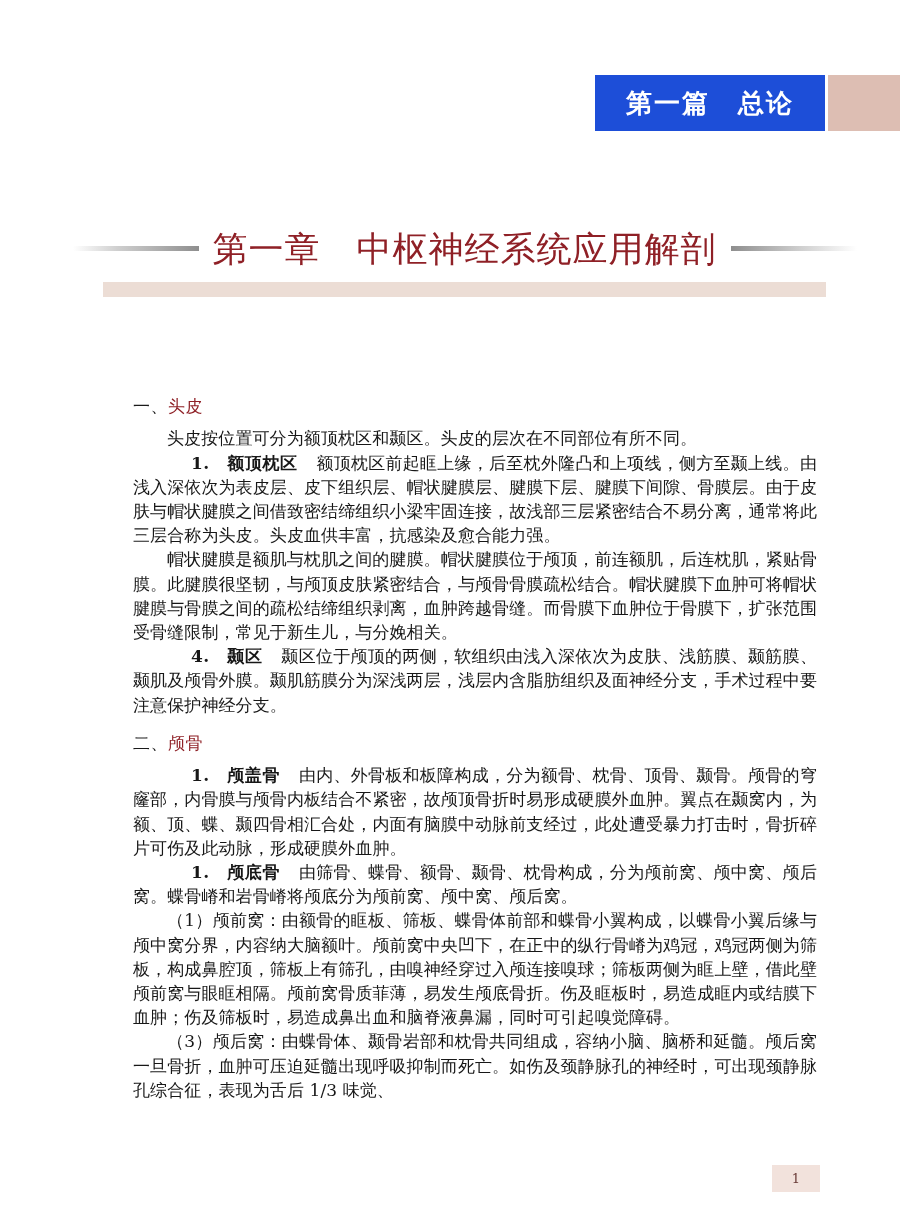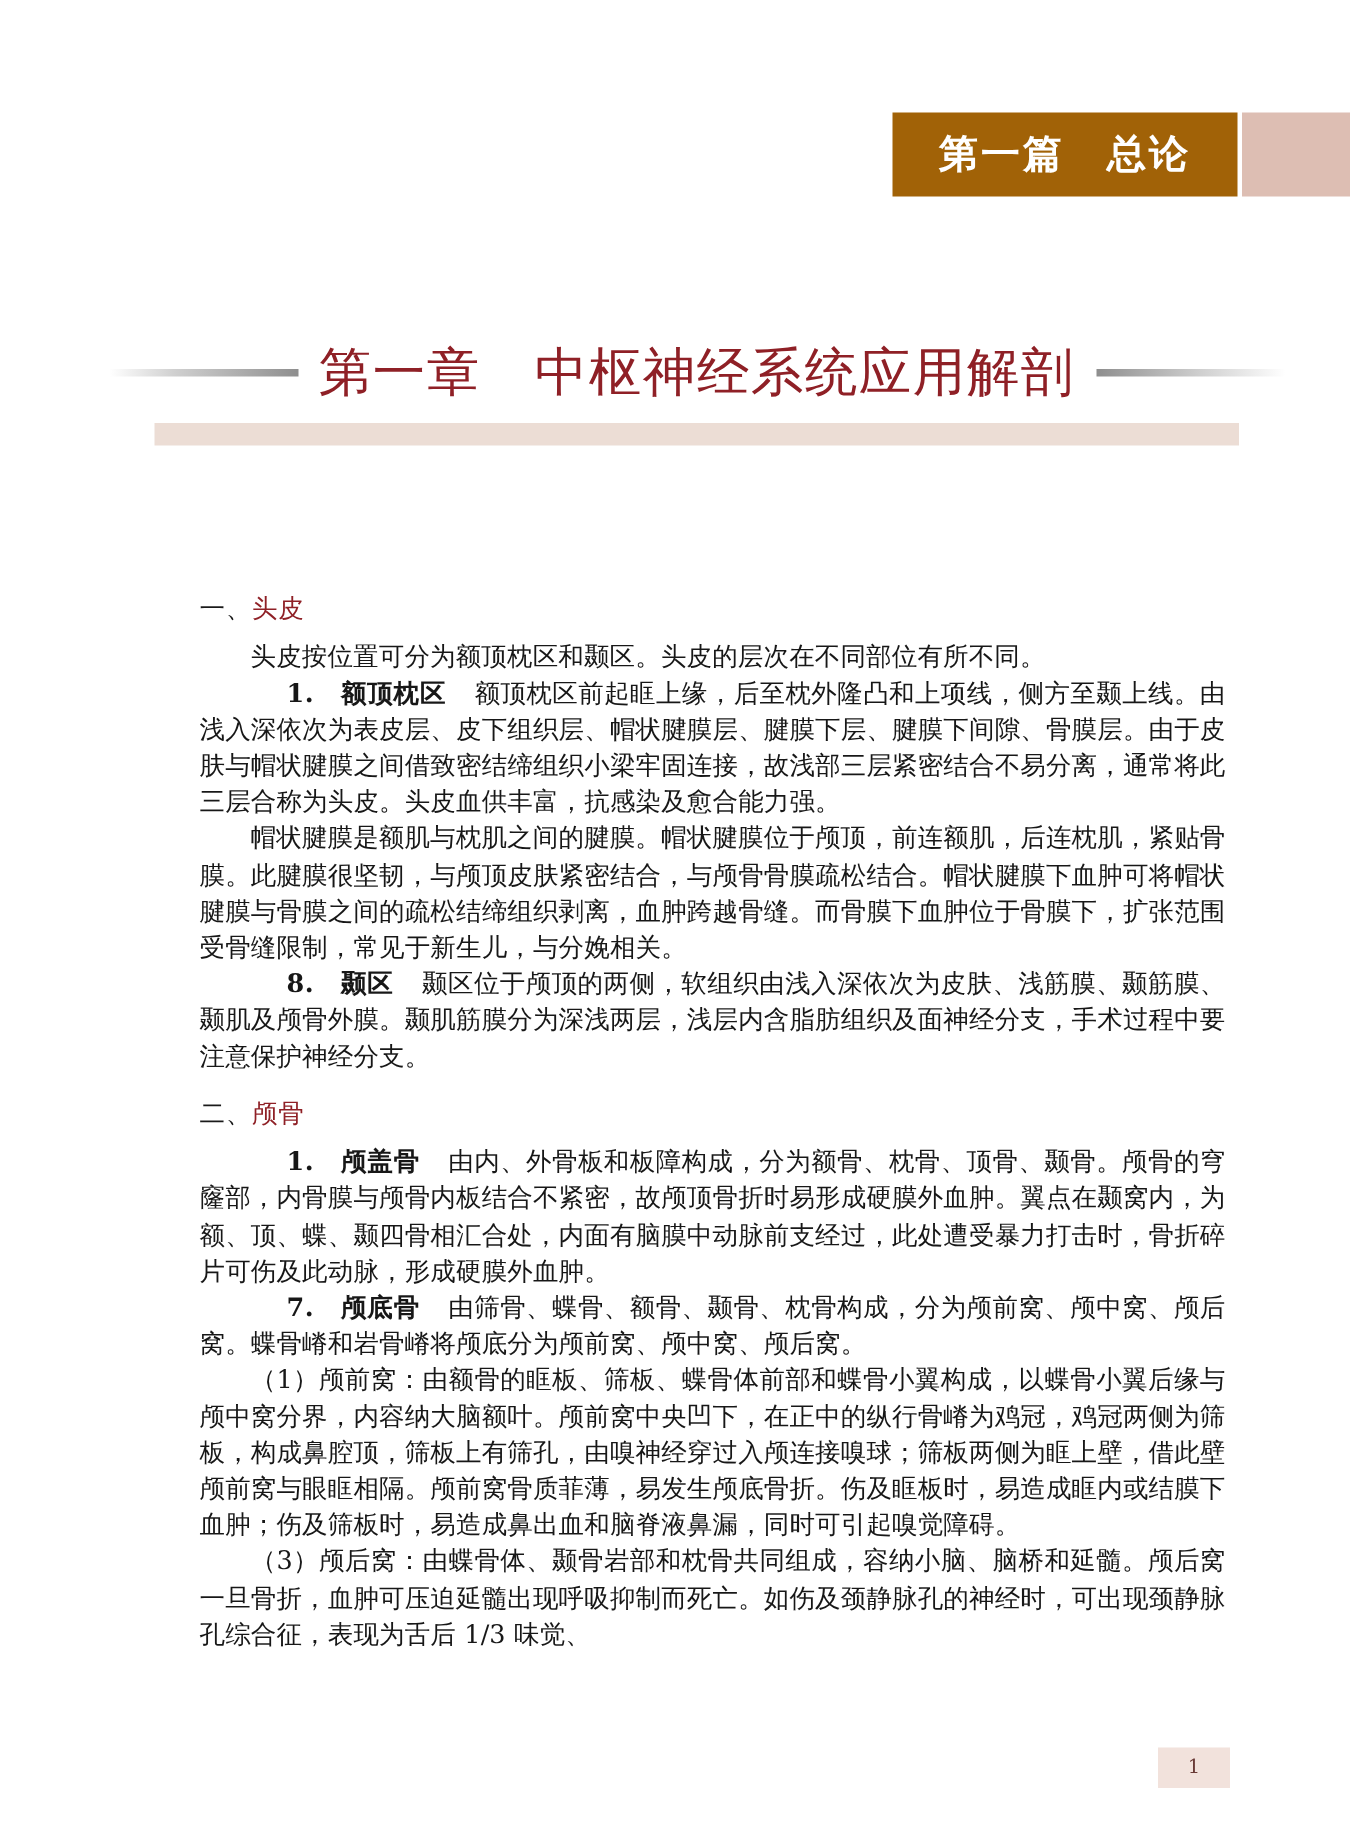--- a/index.html
+++ b/index.html
@@ -24,21 +24,21 @@
     left: 0;
     width: 900px;
     height: 56px;
   }
   .part-banner {
     position: absolute;
     left: 595px;
     top: 0;
     width: 230px;
     height: 56px;
-    background: #a16207;
+    background: #1d4ed8;
     box-sizing: border-box;
     display: flex;
     align-items: center;
     justify-content: center;
   }
   .part-banner-text {
     color: #ffffff;
     font-family: "DejaVu Serif", "Liberation Serif", serif;
     font-weight: bold;
     font-size: 26px;
@@ -187,29 +187,29 @@
   <h2 class="sec-heading">
     <span class="num">一、</span><span>头皮</span>
   </h2>
 
   <p class="para">头皮按位置可分为额顶枕区和颞区。头皮的层次在不同部位有所不同。</p>
 
   <p class="para"><b>1.　额顶枕区</b><span class="lbl-gap"></span><span>额顶枕区前起眶上缘，后至枕外隆凸和上项线，侧方至颞上线。由浅入深依次为表皮层、皮下组织层、帽状腱膜层、腱膜下层、腱膜下间隙、骨膜层。由于皮肤与帽状腱膜之间借致密结缔组织小梁牢固连接，故浅部三层紧密结合不易分离，通常将此三层合称为头皮。头皮血供丰富，抗感染及愈合能力强。</span></p>
 
   <p class="para">帽状腱膜是额肌与枕肌之间的腱膜。帽状腱膜位于颅顶，前连额肌，后连枕肌，紧贴骨膜。此腱膜很坚韧，与颅顶皮肤紧密结合，与颅骨骨膜疏松结合。帽状腱膜下血肿可将帽状腱膜与骨膜之间的疏松结缔组织剥离，血肿跨越骨缝。而骨膜下血肿位于骨膜下，扩张范围受骨缝限制，常见于新生儿，与分娩相关。</p>
 
-  <p class="para"><b>8.　颞区</b><span class="lbl-gap"></span><span>颞区位于颅顶的两侧，软组织由浅入深依次为皮肤、浅筋膜、颞筋膜、颞肌及颅骨外膜。颞肌筋膜分为深浅两层，浅层内含脂肪组织及面神经分支，手术过程中要注意保护神经分支。</span></p>
+  <p class="para"><b>4.　颞区</b><span class="lbl-gap"></span><span>颞区位于颅顶的两侧，软组织由浅入深依次为皮肤、浅筋膜、颞筋膜、颞肌及颅骨外膜。颞肌筋膜分为深浅两层，浅层内含脂肪组织及面神经分支，手术过程中要注意保护神经分支。</span></p>
 
   <h2 class="sec-heading space-above">
     <span class="num">二、</span><span>颅骨</span>
   </h2>
 
   <p class="para"><b>1.　颅盖骨</b><span class="lbl-gap"></span><span>由内、外骨板和板障构成，分为额骨、枕骨、顶骨、颞骨。颅骨的穹窿部，内骨膜与颅骨内板结合不紧密，故颅顶骨折时易形成硬膜外血肿。翼点在颞窝内，为额、顶、蝶、颞四骨相汇合处，内面有脑膜中动脉前支经过，此处遭受暴力打击时，骨折碎片可伤及此动脉，形成硬膜外血肿。</span></p>
 
-  <p class="para"><b>7.　颅底骨</b><span class="lbl-gap"></span><span>由筛骨、蝶骨、额骨、颞骨、枕骨构成，分为颅前窝、颅中窝、颅后窝。蝶骨嵴和岩骨嵴将颅底分为颅前窝、颅中窝、颅后窝。</span></p>
+  <p class="para"><b>1.　颅底骨</b><span class="lbl-gap"></span><span>由筛骨、蝶骨、额骨、颞骨、枕骨构成，分为颅前窝、颅中窝、颅后窝。蝶骨嵴和岩骨嵴将颅底分为颅前窝、颅中窝、颅后窝。</span></p>
 
   <p class="para">（1）颅前窝：由额骨的眶板、筛板、蝶骨体前部和蝶骨小翼构成，以蝶骨小翼后缘与颅中窝分界，内容纳大脑额叶。颅前窝中央凹下，在正中的纵行骨嵴为鸡冠，鸡冠两侧为筛板，构成鼻腔顶，筛板上有筛孔，由嗅神经穿过入颅连接嗅球；筛板两侧为眶上壁，借此壁颅前窝与眼眶相隔。颅前窝骨质菲薄，易发生颅底骨折。伤及眶板时，易造成眶内或结膜下血肿；伤及筛板时，易造成鼻出血和脑脊液鼻漏，同时可引起嗅觉障碍。</p>
 
 
   <p class="para">（3）颅后窝：由蝶骨体、颞骨岩部和枕骨共同组成，容纳小脑、脑桥和延髓。颅后窝一旦骨折，血肿可压迫延髓出现呼吸抑制而死亡。如伤及颈静脉孔的神经时，可出现颈静脉孔综合征，表现为舌后 1/3 味觉、</p>
 
 </div>
 
 <div class="page-number">
   <span>1</span>

